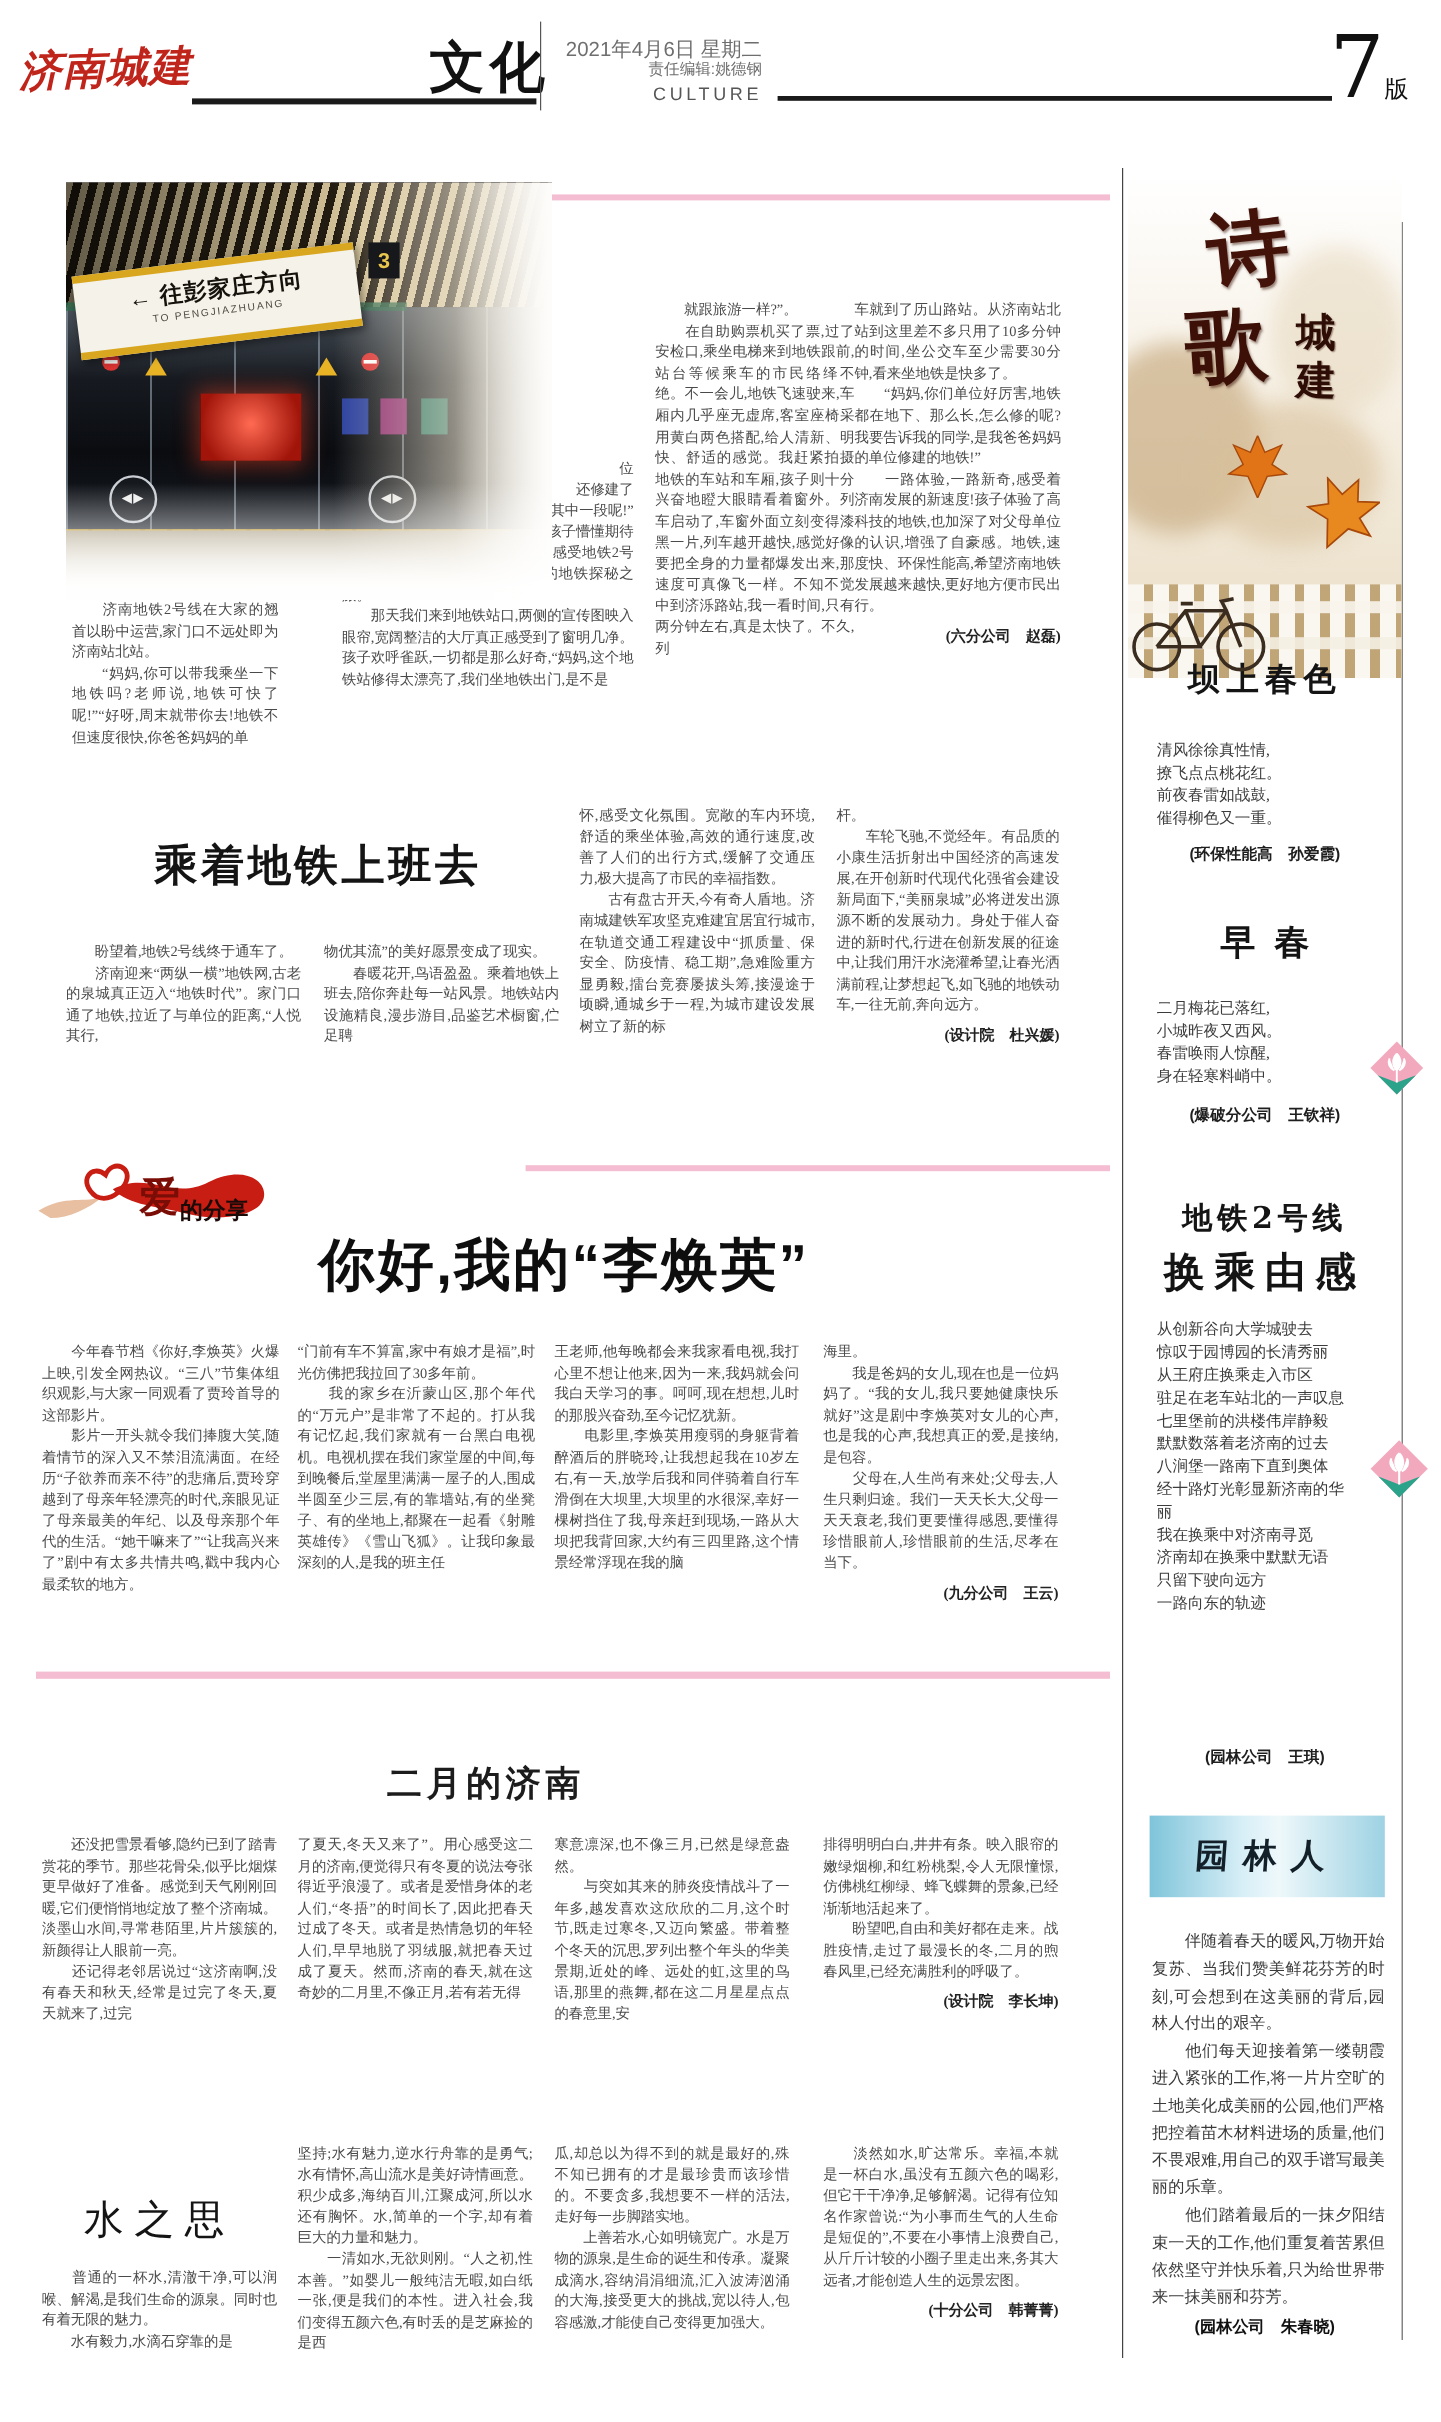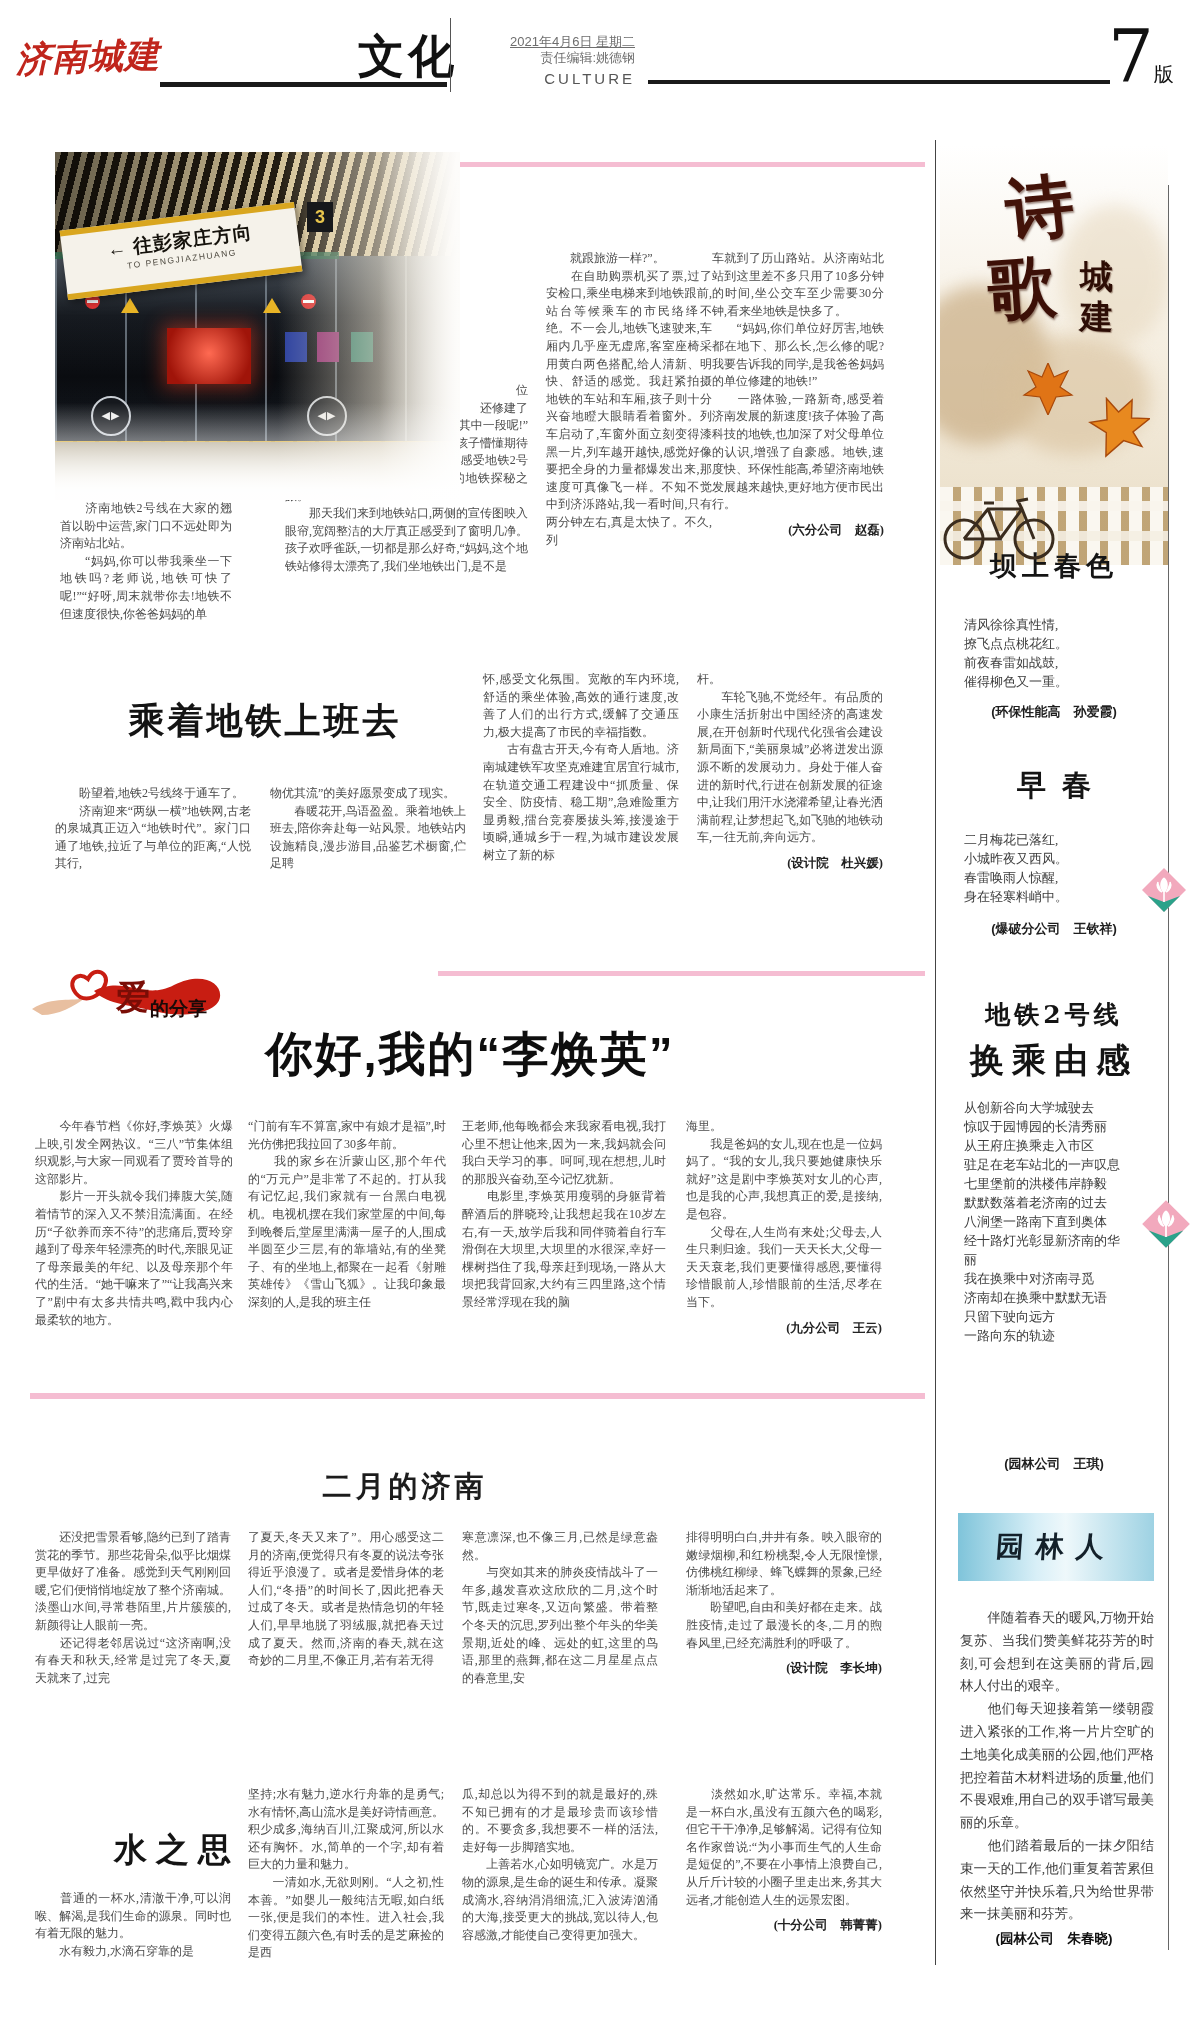--- a/index.html
+++ b/index.html
@@ -7,21 +7,21 @@
         font-family:"Liberation Serif","DejaVu Serif",serif;color:#3f3f3f;}
   
   .masthead{position:absolute;left:16px;top:34px;font-size:35px;font-weight:bold;color:#c0251c;
             font-family:"DejaVu Serif",serif;font-style:italic;letter-spacing:1px;transform:rotate(-2deg);}
   .mast-rule{position:absolute;left:160px;top:82px;width:287px;height:5px;background:#1a1a1a;}
   .section-cn{position:absolute;left:358px;top:26px;font-size:46px;font-weight:900;color:#111;
               font-family:Liberation Sans, sans-serif;letter-spacing:4px;}
   .hdr-vrule{position:absolute;left:450px;top:18px;width:1px;height:74px;background:#555;}
   .hdr-meta{position:absolute;left:455px;top:34px;width:180px;text-align:right;color:#6e6e6e;
             font-family:"Liberation Sans",sans-serif;}
-  .hdr-date{font-size:13px;line-height:16px;text-decoration:underline;}
+  .hdr-date{font-size:17px;line-height:16px;}
   .hdr-editor{font-size:13px;line-height:16px;}
   .hdr-en{font-size:15px;letter-spacing:3px;color:#555;margin-top:4px;}
   .hdr-rule{position:absolute;left:648px;top:80px;width:462px;height:4px;background:#1a1a1a;}
   .page-no{position:absolute;left:1108px;top:14px;font-family:"DejaVu Serif",serif;color:#111;}
   .page-no .num{font-size:72px;font-weight:400;}
   .page-no .suf{font-size:20px;}
   
   .vrule-main{position:absolute;left:935px;top:140px;width:1px;height:1825px;background:#444;}
   .vrule-right{position:absolute;left:1168px;top:185px;width:1px;height:1765px;background:#666;}
   
@@ -77,21 +77,21 @@
   .a3{position:absolute;left:30px;top:955px;width:895px;height:500px;}
   .a3-title{position:absolute;left:150px;top:68px;width:580px;text-align:center;font-size:47px;font-weight:900;
       color:#0e0e0e;font-family:"Liberation Sans","DejaVu Sans",sans-serif;letter-spacing:2px;}
   .love-logo{position:absolute;left:-6px;top:2px;width:200px;height:78px;}
   
   .a4{position:absolute;left:30px;top:1455px;width:895px;height:322px;}
   .a4-title{position:absolute;left:230px;top:12px;width:290px;text-align:center;font-size:29px;
       color:#1c1c1c;letter-spacing:4px;font-family:"DejaVu Serif",serif;}
   
   .a5{position:absolute;left:30px;top:1780px;width:895px;height:238px;overflow:hidden;}
-  .a5-title{position:absolute;left:40px;top:48px;width:170px;text-align:right;font-size:33px;font-weight:bold;
+  .a5-title{position:absolute;left:40px;top:48px;width:170px;text-align:left;font-size:33px;font-weight:normal;
       color:#141414;letter-spacing:9px;font-family:"DejaVu Serif",serif;}
   
   .sidebar{position:absolute;left:940px;top:0;width:228px;height:2018px;}
   .sb-art{position:absolute;left:0;top:145px;width:228px;height:420px;overflow:hidden;
       background:linear-gradient(180deg,#fff 0%,#f4ecdd 55%,#e8dcc4 100%);}
   .sb-blob{position:absolute;border-radius:50%;filter:blur(9px);}
   .sb-shi{position:absolute;left:66px;top:18px;font-size:68px;font-weight:900;color:#431309;
       font-family:"DejaVu Serif",serif;transform:rotate(-6deg);text-shadow:1px 2px 2px rgba(60,20,5,.5);}
   .sb-ge{position:absolute;left:48px;top:98px;font-size:68px;font-weight:900;color:#3c1007;
       font-family:"DejaVu Serif",serif;transform:rotate(-4deg);text-shadow:1px 2px 2px rgba(60,20,5,.5);}

